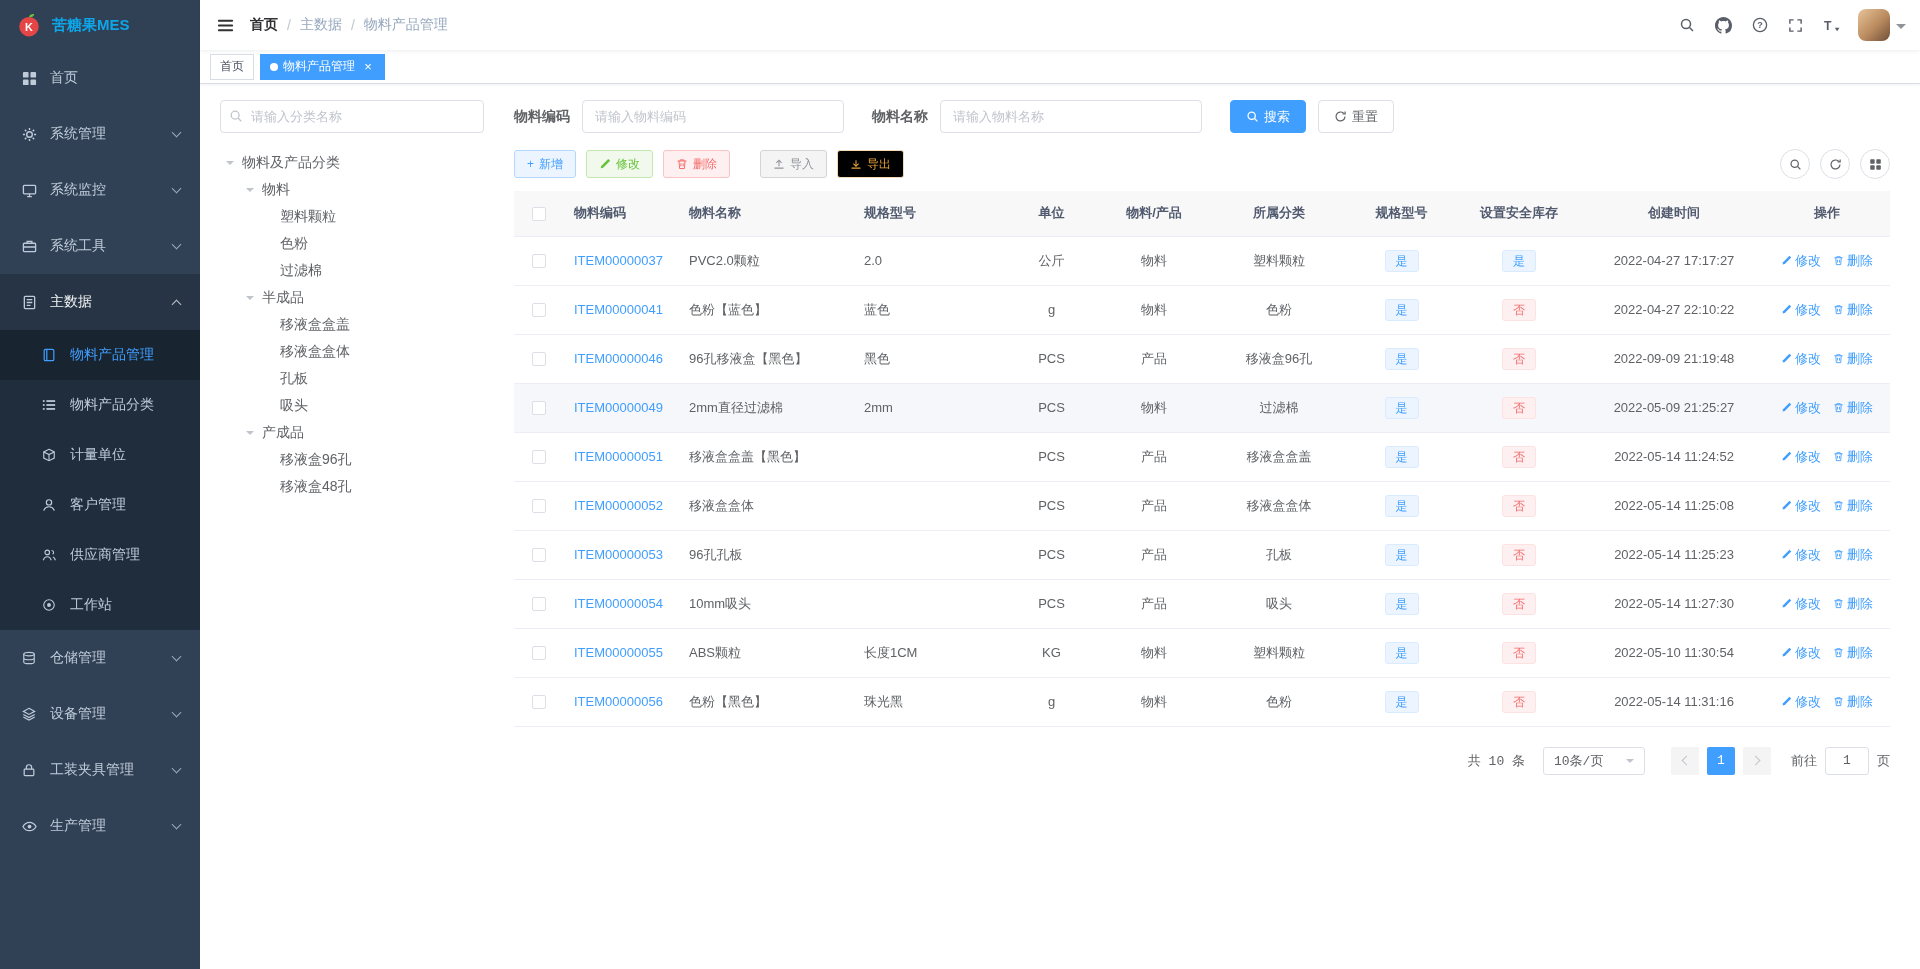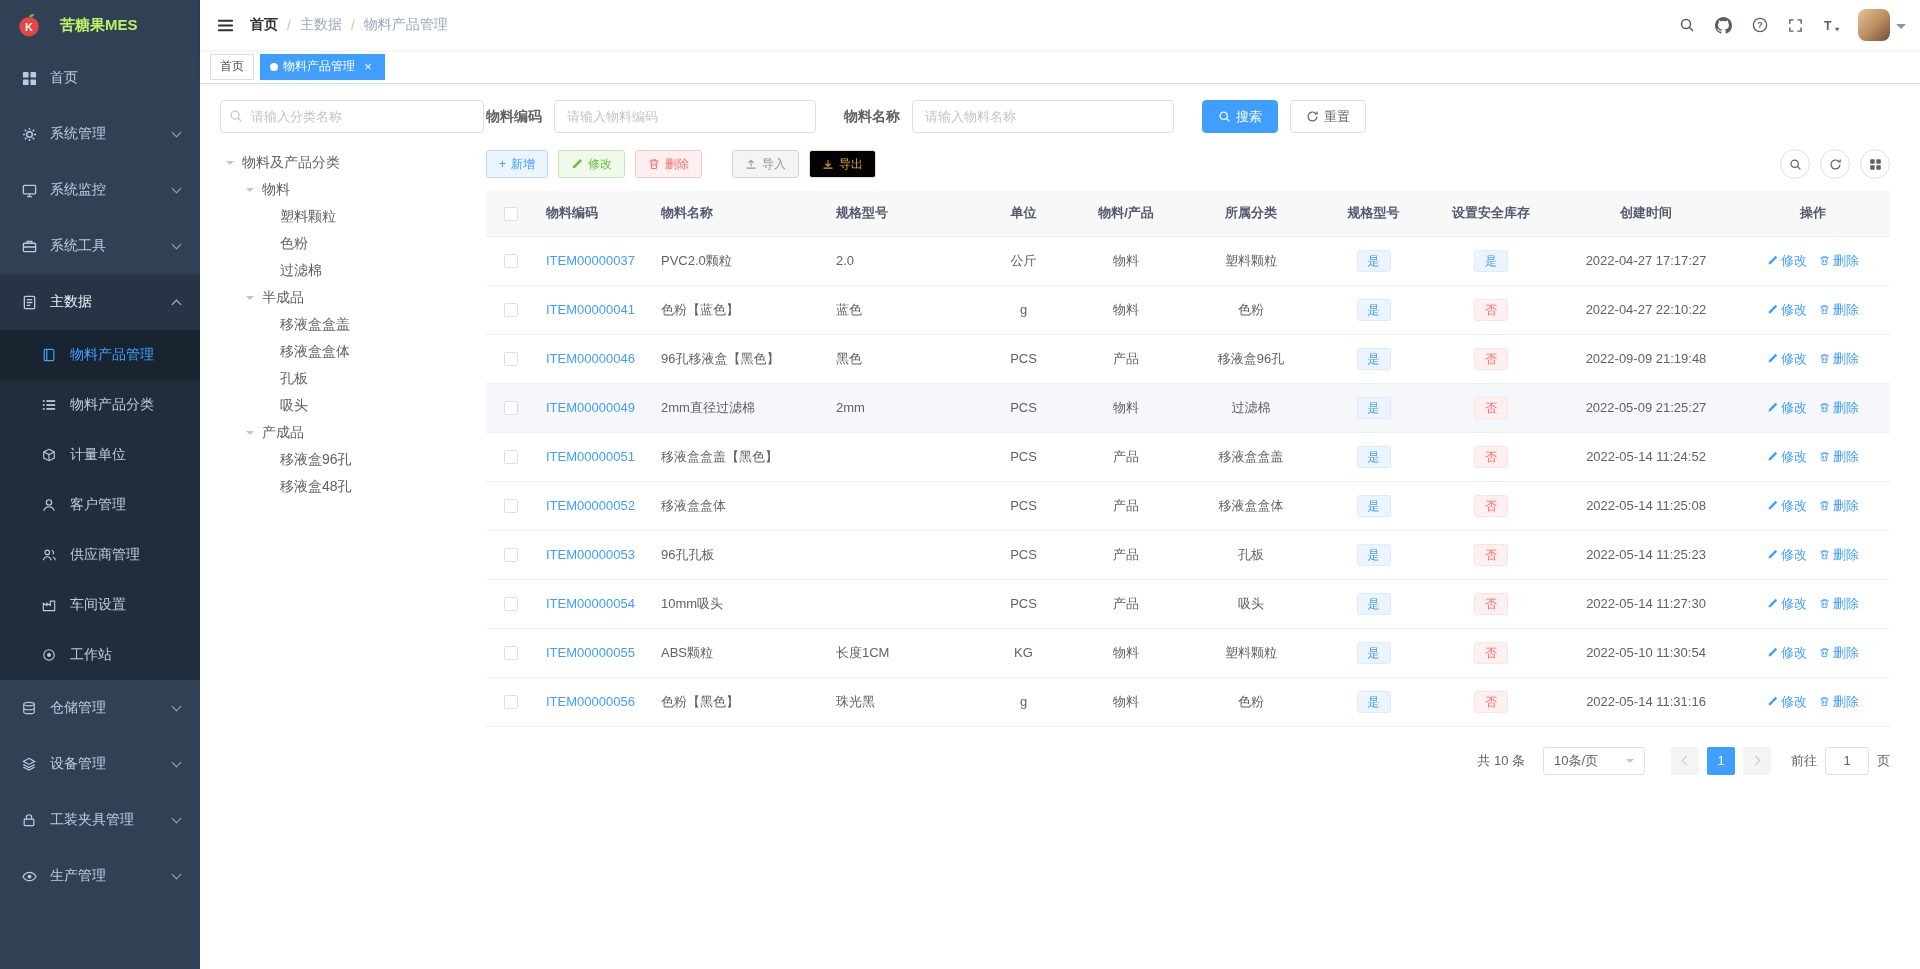--- a/index.html
+++ b/index.html
@@ -7,21 +7,21 @@
   body {
     width: 1920px; height: 969px; overflow: hidden;
     font-family: "Liberation Sans", sans-serif;
     color: #606266; font-size: 14px;
   }
   .app { display: flex; width: 1920px; height: 969px; }
 
   
   .sidebar { width: 200px; flex-shrink: 0; background: #304156; height: 100%; overflow: hidden; }
   .logo { height: 50px; display: flex; align-items: center; padding-left: 16px; gap: 10px; cursor: pointer; }
-  .logo-title { color: #bef264; font-weight: bold; font-size: 15px; margin-left: 8px; }
+  .logo-title { color: #0ea5e9; font-weight: bold; font-size: 15px; }
   .menu-item { height: 56px; display: flex; align-items: center; padding: 0 20px; font-size: 14px; color: #bfcbd9; cursor: pointer; }
   .menu-item .mi { width: 18px; margin-right: 12px; display: inline-flex; justify-content: center; color: #bfcbd9; }
   .menu-item.parent-open { background: #263445; color: #f4f4f5; }
   .submenu { background: #1f2d3d; }
   .submenu .menu-item { height: 50px; padding-left: 40px; font-size: 14px; }
   .submenu .menu-item.active { color: #409EFF; background: #182430; }
   .submenu .menu-item.active .mi { color: #409EFF; }
   .arrow { width: 7px; height: 7px; border-right: 1.5px solid currentColor; border-bottom: 1.5px solid currentColor; transform: rotate(45deg); margin-left: auto; opacity: .75; margin-top: -3px; }
   .arrow.up { transform: rotate(-135deg); margin-top: 4px; }
 
@@ -42,21 +42,21 @@
   .caret-down { width: 0; height: 0; border: 5px solid transparent; border-top-color: #909399; margin-top: 8px; }
 
   
   .tags-view { height: 34px; background: #fff; border-bottom: 1px solid #d8dce5; box-shadow: 0 1px 3px rgba(0,0,0,.06); display: flex; align-items: center; padding: 0 10px; gap: 6px; position: relative; z-index: 2; }
   .tag { height: 26px; display: inline-flex; align-items: center; border: 1px solid #d8dce5; background: #fff; color: #495060; font-size: 12px; padding: 0 9px; cursor: pointer; }
   .tag.active { background: #409EFF; border-color: #409EFF; color: #fff; }
   .tag .dot { width: 8px; height: 8px; border-radius: 50%; background: #fff; margin-right: 5px; }
   .tag .close { margin-left: 6px; font-size: 13px; line-height: 1; border-radius: 50%; width: 14px; height: 14px; display: inline-flex; align-items: center; justify-content: center; }
 
   
-  .content { flex: 1; display: flex; padding: 16px 30px 0 20px; gap: 2px; background: #fff; overflow: hidden; }
+  .content { flex: 1; display: flex; padding: 16px 30px 0 20px; gap: 30px; background: #fff; overflow: hidden; }
 
   
   .left-panel { width: 264px; flex-shrink: 0; }
   .tree-search { position: relative; }
   .tree-search input { width: 100%; height: 33px; border: 1px solid #dcdfe6; border-radius: 4px; padding: 0 10px 0 30px; font-size: 13px; color: #606266; outline: none; font-family: inherit; }
   .tree-search input::placeholder { color: #c0c4cc; }
   .tree-search .mag { position: absolute; left: 9px; top: 9px; color: #c0c4cc; }
   .tree { margin-top: 16px; font-size: 14px; color: #606266; }
   .tnode { height: 27px; display: flex; align-items: center; cursor: pointer; }
   .tnode.lvl1 { padding-left: 6px; }
@@ -94,21 +94,21 @@
   tbody td.al { text-align: left; padding-left: 10px; }
   tbody tr.hover { background: #f5f7fa; }
   .checkbox { display: inline-block; width: 14px; height: 14px; border: 1px solid #dcdfe6; border-radius: 2px; background: #fff; vertical-align: middle; cursor: pointer; }
   a.code-link { color: #409EFF; text-decoration: none; cursor: pointer; }
   .badge { display: inline-block; font-size: 12px; padding: 4px 10px; border-radius: 3px; border: 1px solid; line-height: 1; }
   .badge.yes { color: #409eff; background: #ecf5ff; border-color: #d9ecff; }
   .badge.no  { color: #f56c6c; background: #fef0f0; border-color: #fde2e2; }
   .op-link { color: #409EFF; text-decoration: none; cursor: pointer; display: inline-flex; align-items: center; gap: 3px; margin: 0 6px; font-size: 13px; }
 
   
-  .pagination { display: flex; align-items: center; justify-content: flex-end; margin-top: 20px; font-size: 13px; color: #606266; }
+  .pagination { display: flex; align-items: center; justify-content: flex-end; margin-top: 20px; font-size: 13px; color: #606266; font-family: Liberation Mono, monospace; }
   .pg-total { margin-right: 18px; }
   .pg-size { width: 102px; height: 28px; border: 1px solid #dcdfe6; border-radius: 3px; display: flex; align-items: center; justify-content: space-between; padding: 0 10px; margin-right: 18px; cursor: pointer; background: #fff; }
   .pg-size .sel-caret { width: 0; height: 0; border: 4px solid transparent; border-top-color: #c0c4cc; margin-top: 4px; }
   .pg-btn { width: 28px; height: 28px; border-radius: 2px; background: #f4f4f5; display: flex; align-items: center; justify-content: center; margin-left: 8px; cursor: pointer; }
   .pg-btn .chev { width: 7px; height: 7px; border-right: 1.5px solid #c0c4cc; border-bottom: 1.5px solid #c0c4cc; }
   .pg-btn .chev.left  { transform: rotate(135deg); margin-left: 3px; }
   .pg-btn .chev.right { transform: rotate(-45deg); margin-right: 3px; }
   .pg-page { width: 28px; height: 28px; border-radius: 2px; background: #409EFF; color: #fff; display: flex; align-items: center; justify-content: center; margin-left: 8px; cursor: pointer; font-size: 13px; }
   .pg-goto { display: flex; align-items: center; margin-left: 20px; gap: 8px; }
   .pg-goto input { width: 44px; height: 28px; border: 1px solid #dcdfe6; border-radius: 3px; text-align: center; font-size: 13px; color: #606266; outline: none; font-family: inherit; }
@@ -232,28 +232,20 @@
         </div>
         <div class="menu-item">
           <span class="mi">
               <svg viewBox="0 0 16 16" width="14" height="14" fill="none" stroke="currentColor" stroke-width="1.3">
                 <circle cx="6" cy="5" r="2.6"></circle>
                 <path d="M1.5 14c.7-2.6 2.4-4 4.5-4s3.8 1.4 4.5 4"></path>
                 <path d="M10.8 2.8a2.4 2.4 0 011.4 4.4M12.5 10.3c1.4.5 2.3 1.7 2.8 3.7"></path>
               </svg>
             </span>
           <span>供应商管理</span>
-        </div>
-        <div class="menu-item">
-          <span class="mi">
-              <svg viewBox="0 0 16 16" width="14" height="14" fill="none" stroke="currentColor" stroke-width="1.3">
-                <path d="M1.5 14.5V6l4 2.5V6l4 2.5V3.5h5v11z"></path>
-              </svg>
-            </span>
-          <span>车间设置</span>
         </div>
         <div class="menu-item">
           <span class="mi">
               <svg viewBox="0 0 16 16" width="14" height="14" fill="none" stroke="currentColor" stroke-width="1.3">
                 <circle cx="8" cy="8" r="6"></circle>
                 <circle cx="8" cy="8" r="2.2" fill="currentColor" stroke="none"></circle>
               </svg>
             </span>
           <span>工作站</span>
         </div>

